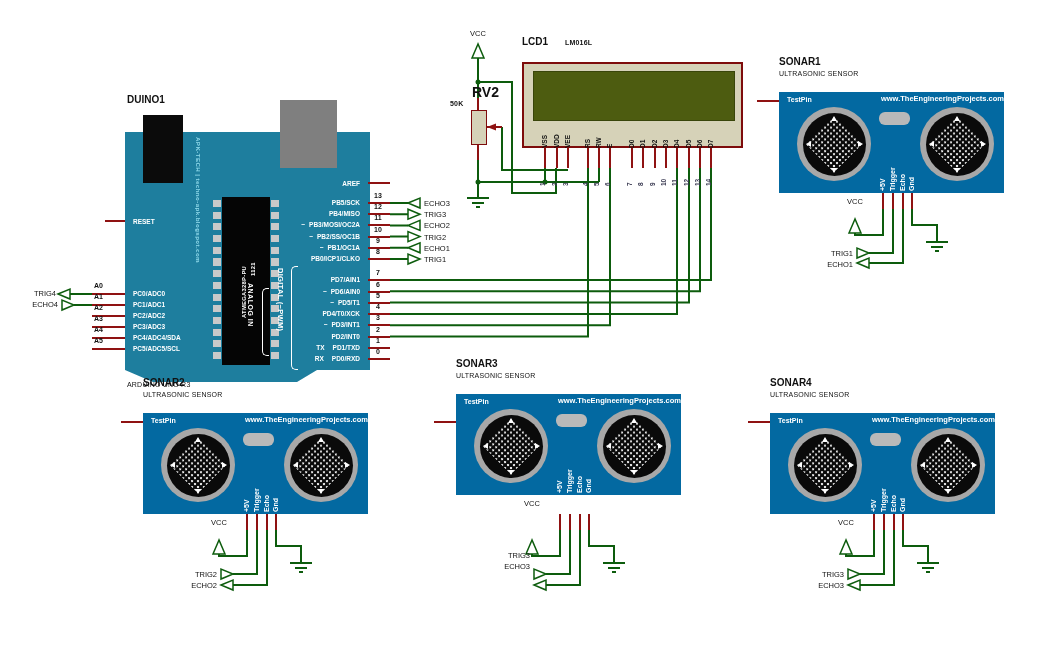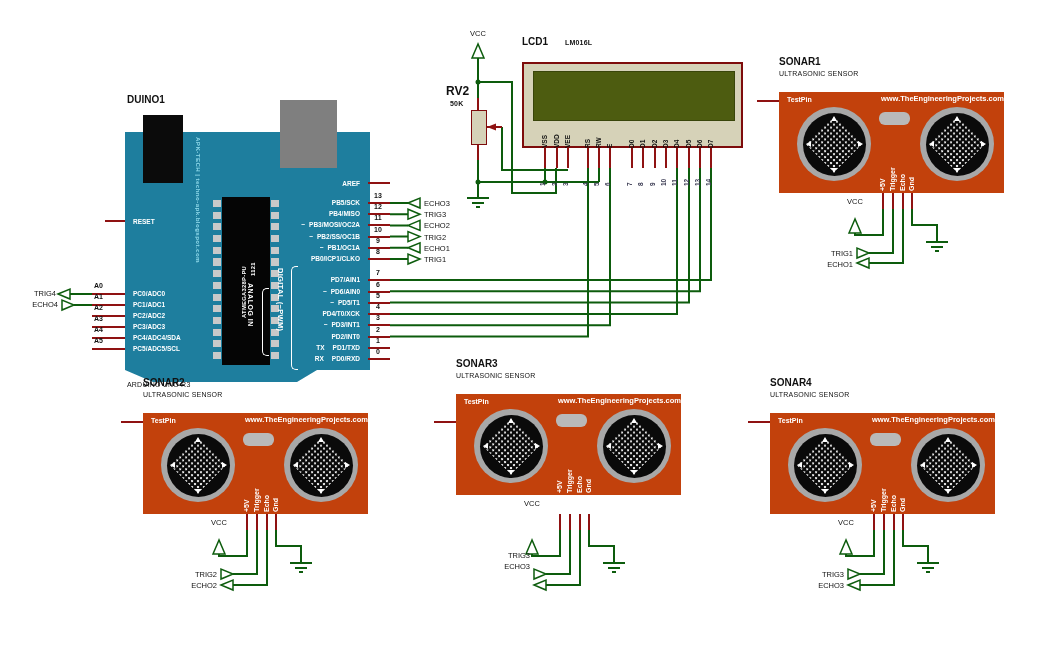--- a/index.html
+++ b/index.html
@@ -51,21 +51,21 @@
   .lcdcol{width:12px;height:66px;top:122px}
   .lcdcol.g1{left:calc(539px + var(--i)*11.5px)}
   .lcdcol.g2{left:calc(582px + var(--i)*11px)}
   .lcdcol.g3{left:calc(626px + var(--i)*11.3px)}
   .lcdcol .pname{position:absolute;left:1px;top:0;height:26px;font-size:6.5px;color:#111;font-weight:bold;line-height:10px}
   .lcdcol .stubV{position:absolute;left:5px;top:26px;width:2px;height:20px;background:#8f1212}
   .lcdcol .pnumv{position:absolute;left:-1px;top:48px;height:16px;font-size:6.5px;color:#3a3a52;font-weight:bold;line-height:9px}
   
   #potbody{left:471px;top:110px;width:16px;height:35px;background:#d6d2b8;border:1.5px solid #7e0c0c;box-sizing:border-box}
   
-  .sonar{width:225px;height:101px;background:#c2410c}
+  .sonar{width:225px;height:101px;background:#0369a1}
   .sonar .s-ref{left:0;top:-36px}
   .sonar .s-sub{left:0;top:-22px}
   .s-brand{left:12px;top:2px;width:213px;text-align:right;color:#fff;font-size:7.5px;font-weight:bold;white-space:nowrap}
   .s-testpin{left:8px;top:4px;color:#fff;font-size:7px;font-weight:bold}
   .xducer{top:15px;width:74px;height:74px;border-radius:50%;background:#a8a8a8}
   .xducer .xinner{position:absolute;left:5.5px;top:5.5px;width:63px;height:63px;border-radius:50%;background:#0a0a0a;overflow:hidden}
   .xducer .xdots{position:absolute;left:11.5px;top:11.5px;width:40px;height:40px;transform:rotate(45deg);
      background-image:radial-gradient(circle,#fff .8px,transparent 1.2px);background-size:4.2px 4.2px}
   .tt{position:absolute;width:0;height:0}
   .tN{left:28.5px;top:3px;border-left:3px solid transparent;border-right:3px solid transparent;border-bottom:5px solid #fff}
@@ -454,21 +454,21 @@
         <span class="pnumv vup">13</span>
       </div>
       <div class="abs lcdcol g3" style="--i: 7;">
         <span class="pname vup">D7</span>
         <span class="stubV"></span>
         <span class="pnumv vup">14</span>
       </div>
     </div>
 
   <span class="abs net" style="left:458px;top:29px;width:40px;text-align:center">VCC</span>
-  <span class="abs ref" style="left:446px;top:84px;font-size:12px">RV2</span>
+  <span class="abs ref" style="left:472px;top:84px;font-size:14px">RV2</span>
   <span class="abs sub" style="left:450px;top:100px;font-weight:bold">50K</span>
   <div id="potbody" class="abs"></div>
 
   <div class="abs sonar" style="left:779px;top:92px">
     <span class="abs ref s-ref">SONAR1</span>
     <span class="abs sub s-sub">ULTRASONIC SENSOR</span>
     <span class="abs s-brand">www.TheEngineeringProjects.com</span>
     <span class="abs s-testpin">TestPin</span>
     <div class="abs xducer xL">
         <div class="xinner">

